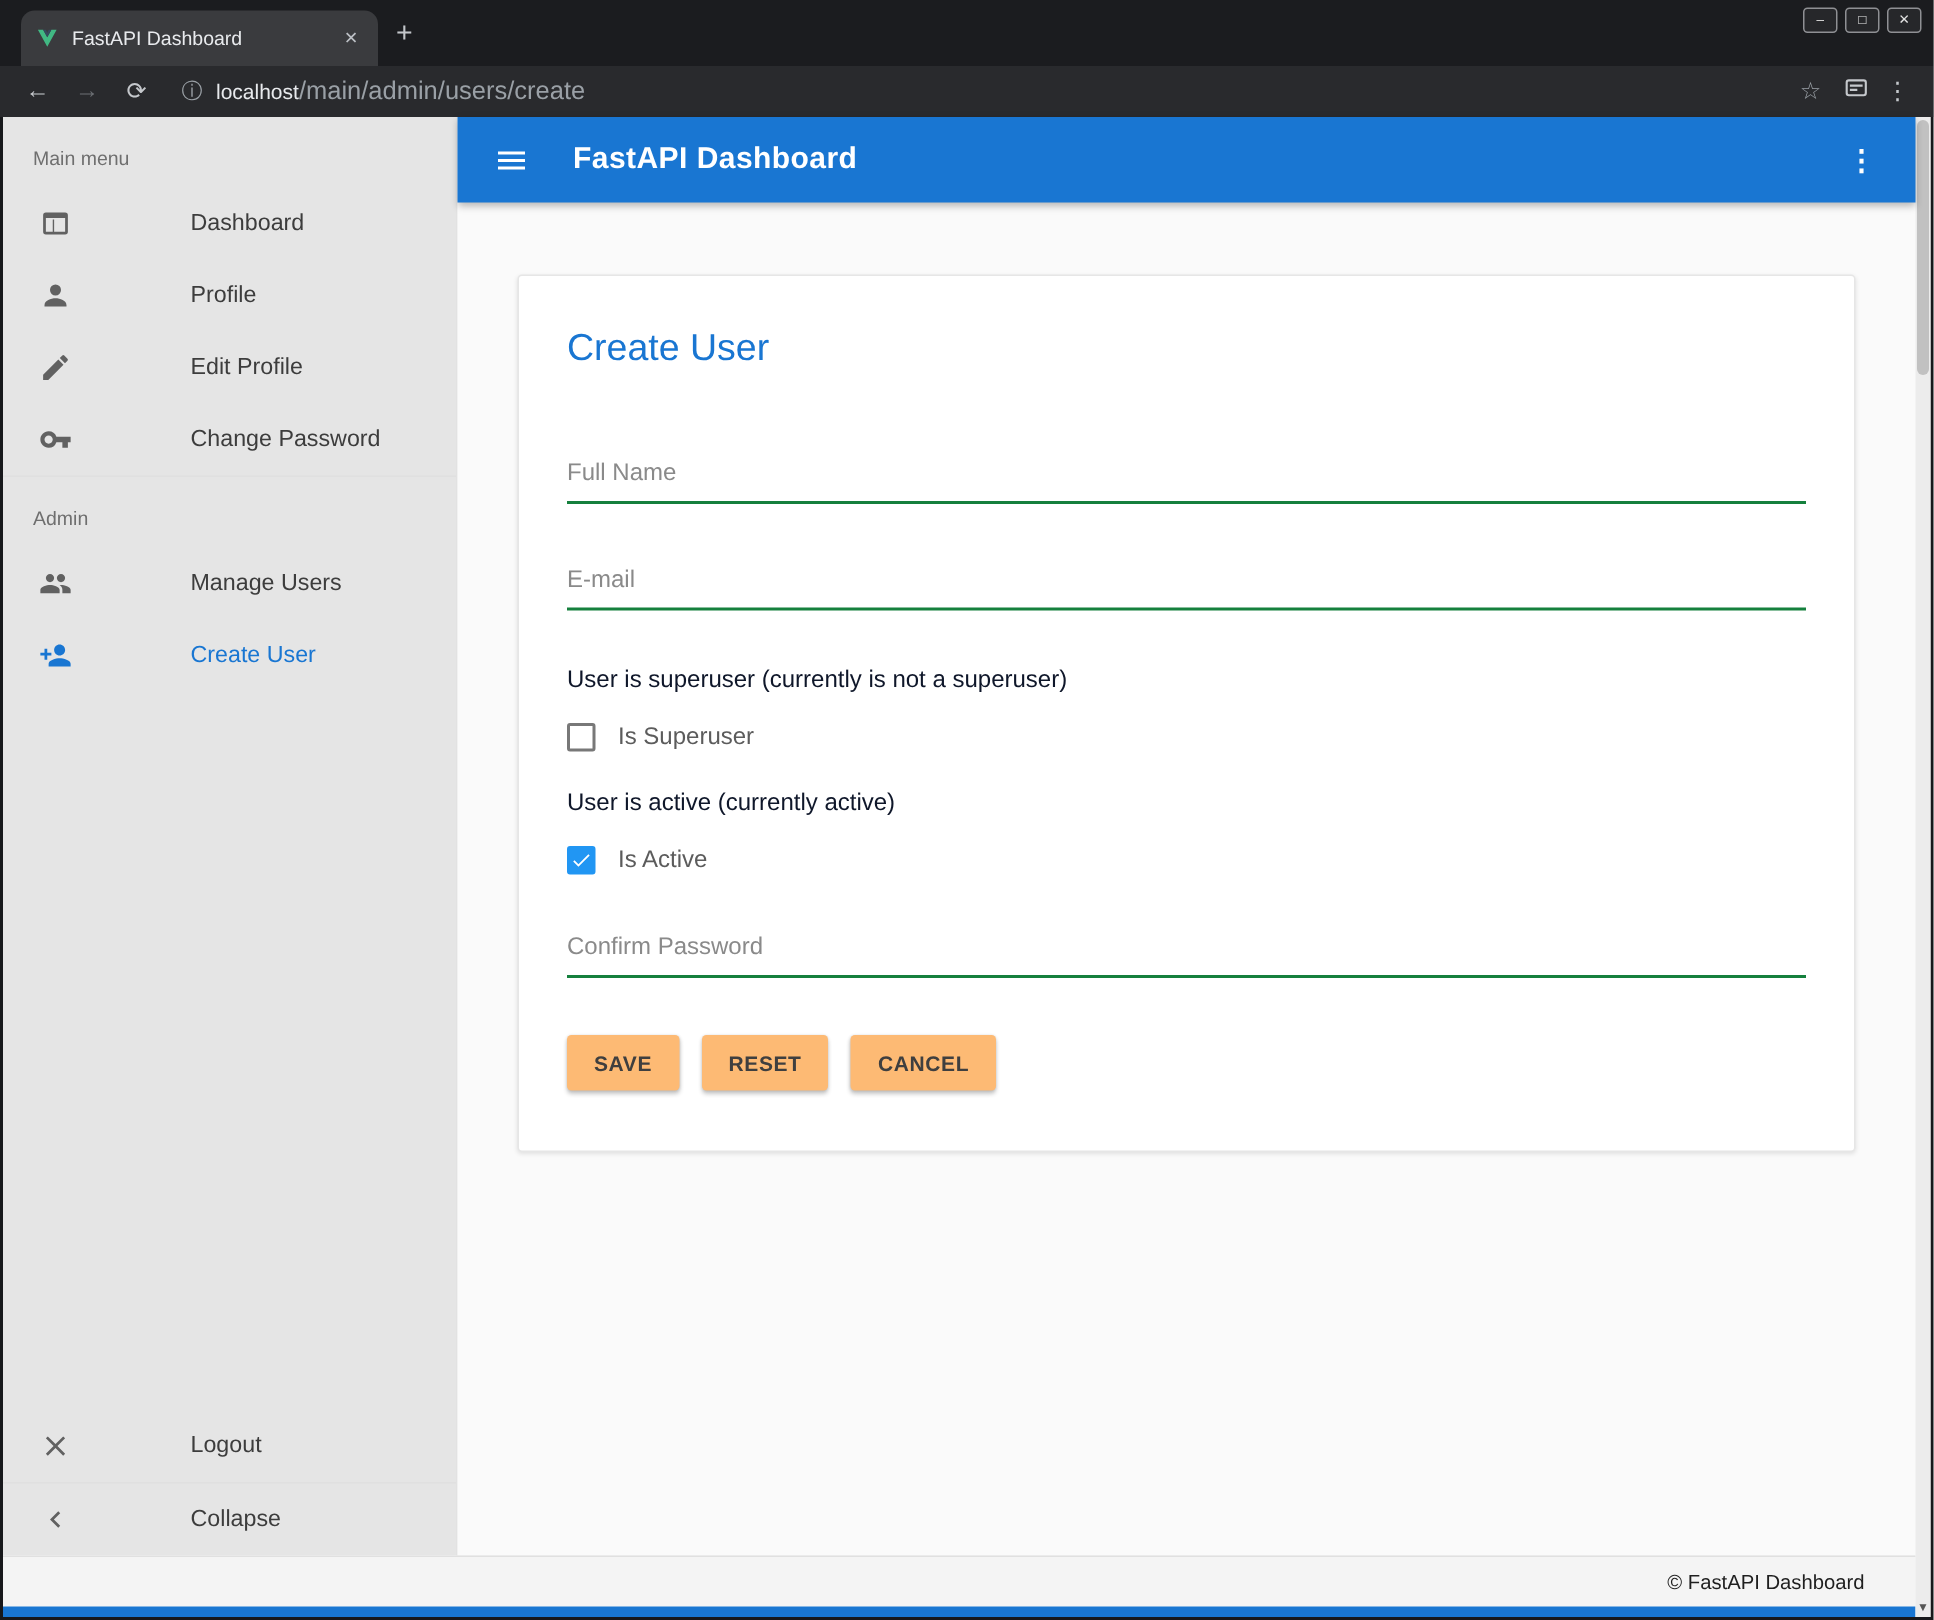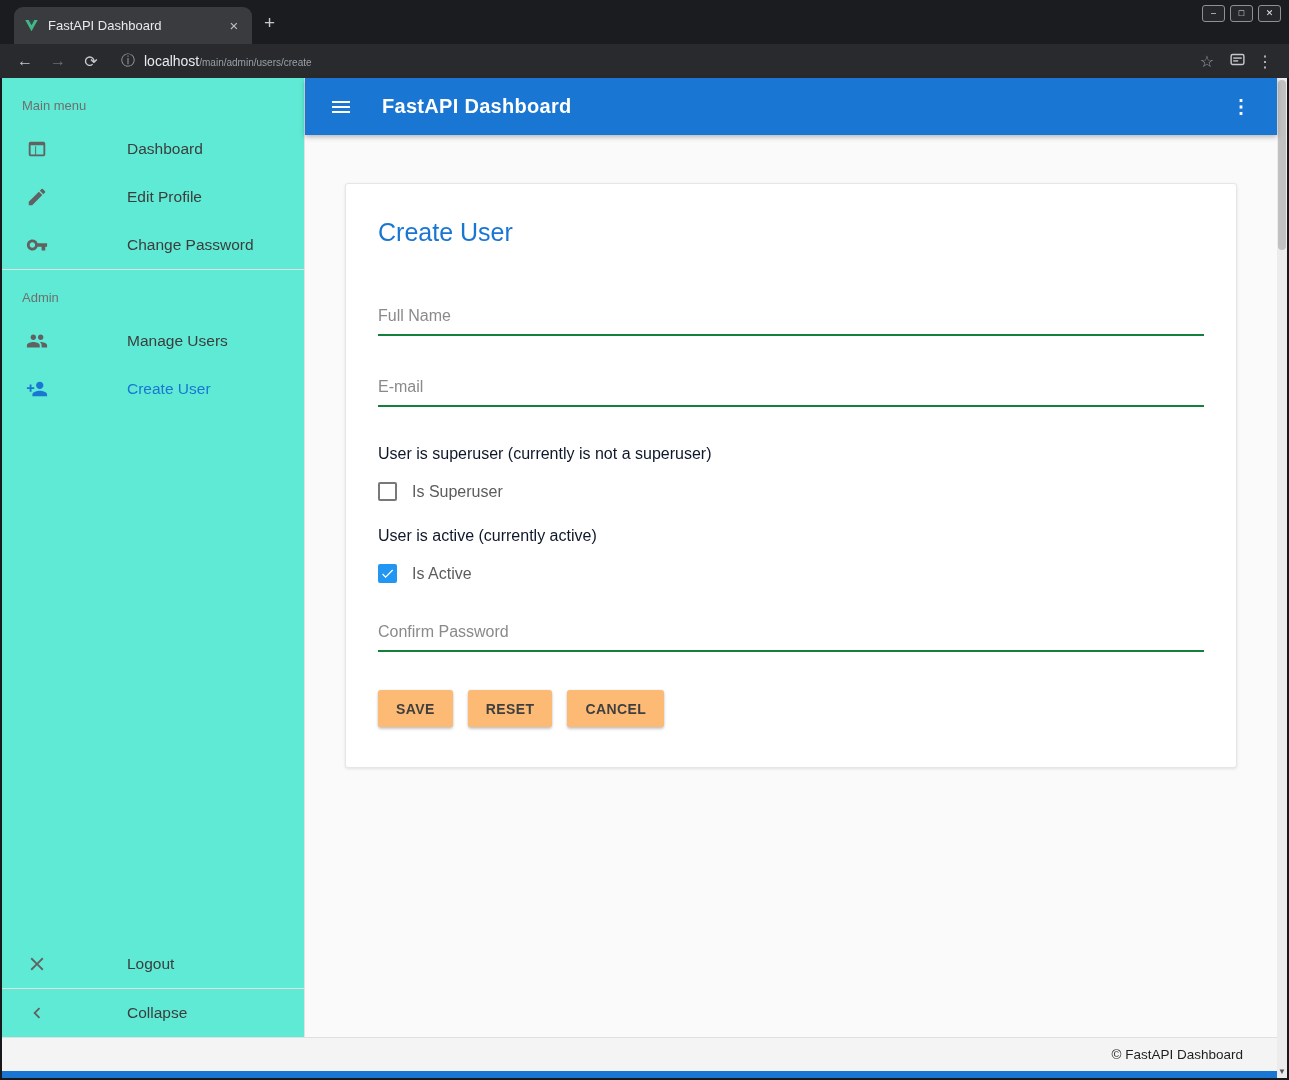--- a/index.html
+++ b/index.html
@@ -29,36 +29,36 @@
   }
   .toolbar {
     position:absolute; top:44px; left:0; right:0; height:34px;
     background:#292a2d; display:flex; align-items:center; padding:0 14px;
   }
   .ticon { color:#c5c8cc; font-size:16px; width:22px; text-align:center; margin-right:11px; cursor:pointer; }
   .ticon.disabled { color:#6b6e73; }
   .url-bar { display:flex; align-items:center; gap:9px; margin-left:8px; flex:1; cursor:text; }
   .info-icon { color:#9aa0a6; font-size:14px; }
   .url-host { color:#e8eaed; font-size:14px; }
-  .url-path { color:#9aa0a6; font-size:10px; }
+  .url-path { color:#9aa0a6; font-size:17px; }
   .toolbar-right { display:flex; align-items:center; gap:6px; }
   .star-icon { color:#9aa0a6; font-size:16px; width:24px; text-align:center; cursor:pointer; }
   .ext-icon { width:24px; text-align:center; cursor:pointer; color:#c5c8cc; }
   .browser-menu-icon { color:#c5c8cc; font-size:16px; width:20px; text-align:center; cursor:pointer; }
 
   
   .page {
     position:absolute; top:78px; left:2px; right:2px; bottom:2px;
     background:#fafafa; display:flex; flex-direction:column;
   }
   .page-body { flex:1; display:flex; min-height:0; margin-right:10px; }
 
   
   .sidebar {
-    width:303px; background:#5eead4; border-right:1px solid #e2e2e2;
+    width:303px; background:#e5e5e5; border-right:1px solid #e2e2e2;
     display:flex; flex-direction:column; flex:none;
   }
   .section-label { padding:20px 20px 12px 20px; font-size:13px; color:#6f6f6f; }
   .nav-item {
     height:48px; display:flex; align-items:center; padding:0 16px 0 24px;
     font-size:15.5px; color:#3d3d3d; cursor:pointer;gap:48px;
   }
   .nav-item .nicon { width:22px; height:22px; color:#616161; flex:none; }
   .nav-item .nlabel { margin-left:31px; }
   .nav-item.active { color:#1976d2; }
@@ -182,20 +182,28 @@
 
       <div class="nav-item">
         <span class="nicon">
           <svg width="22" height="22" viewBox="0 0 24 24" fill="currentColor">
             <path d="M19 4H5a2 2 0 0 0-2 2v12a2 2 0 0 0 2 2h14a2 2 0 0 0 2-2V6a2 2 0 0 0-2-2zm0 14H5V8h14v10zm-8-9v9h-1v-9z"></path>
           </svg>
         </span>
         <span class="nlabel">Dashboard</span>
       </div>
 
+      <div class="nav-item">
+        <span class="nicon">
+          <svg width="22" height="22" viewBox="0 0 24 24" fill="currentColor">
+            <path d="M12 12a4 4 0 1 0-4-4 4 4 0 0 0 4 4zm0 2c-3.33 0-8 1.67-8 5v1h16v-1c0-3.33-4.67-5-8-5z"></path>
+          </svg>
+        </span>
+        <span class="nlabel">Profile</span>
+      </div>
 
       <div class="nav-item">
         <span class="nicon">
           <svg width="22" height="22" viewBox="0 0 24 24" fill="currentColor">
             <path d="M3 17.25V21h3.75L17.81 9.94l-3.75-3.75L3 17.25zM20.71 7.04a1 1 0 0 0 0-1.41l-2.34-2.34a1 1 0 0 0-1.41 0l-1.83 1.83 3.75 3.75 1.83-1.83z"></path>
           </svg>
         </span>
         <span class="nlabel">Edit Profile</span>
       </div>
 

